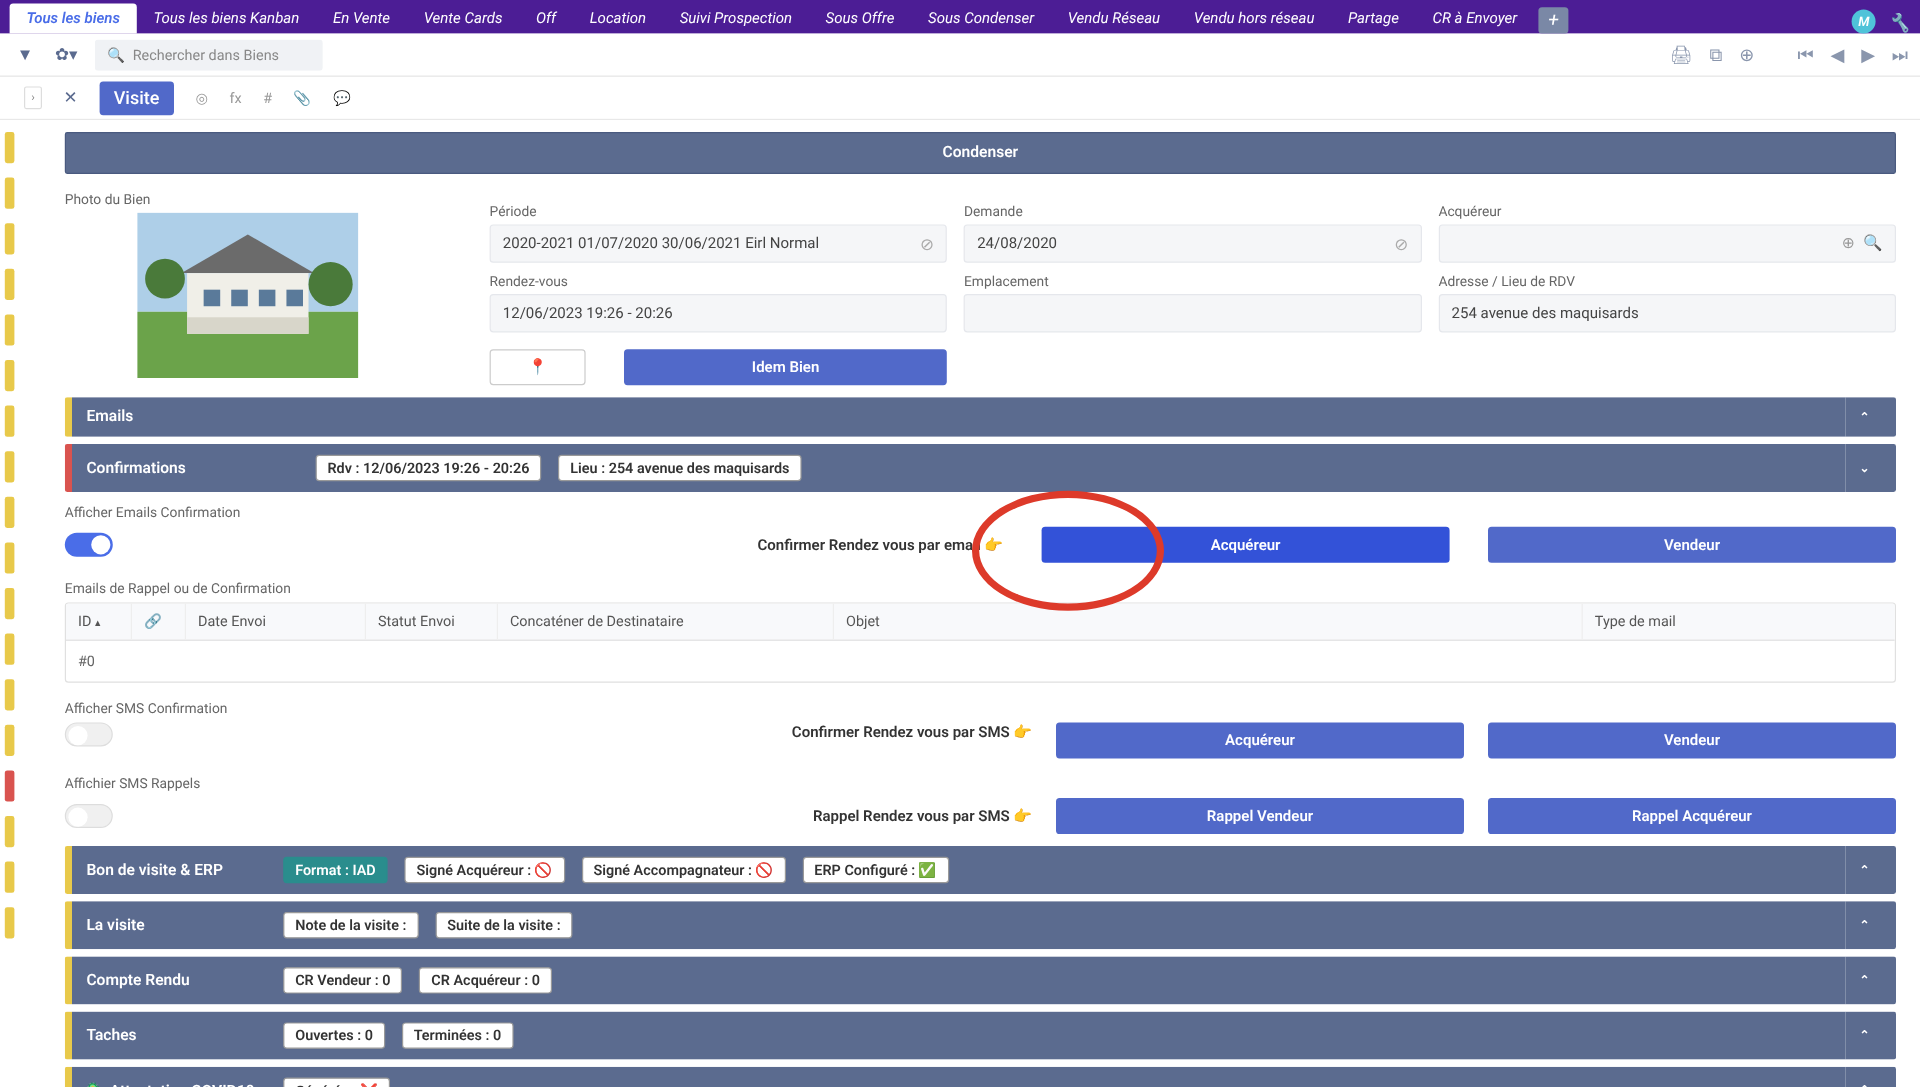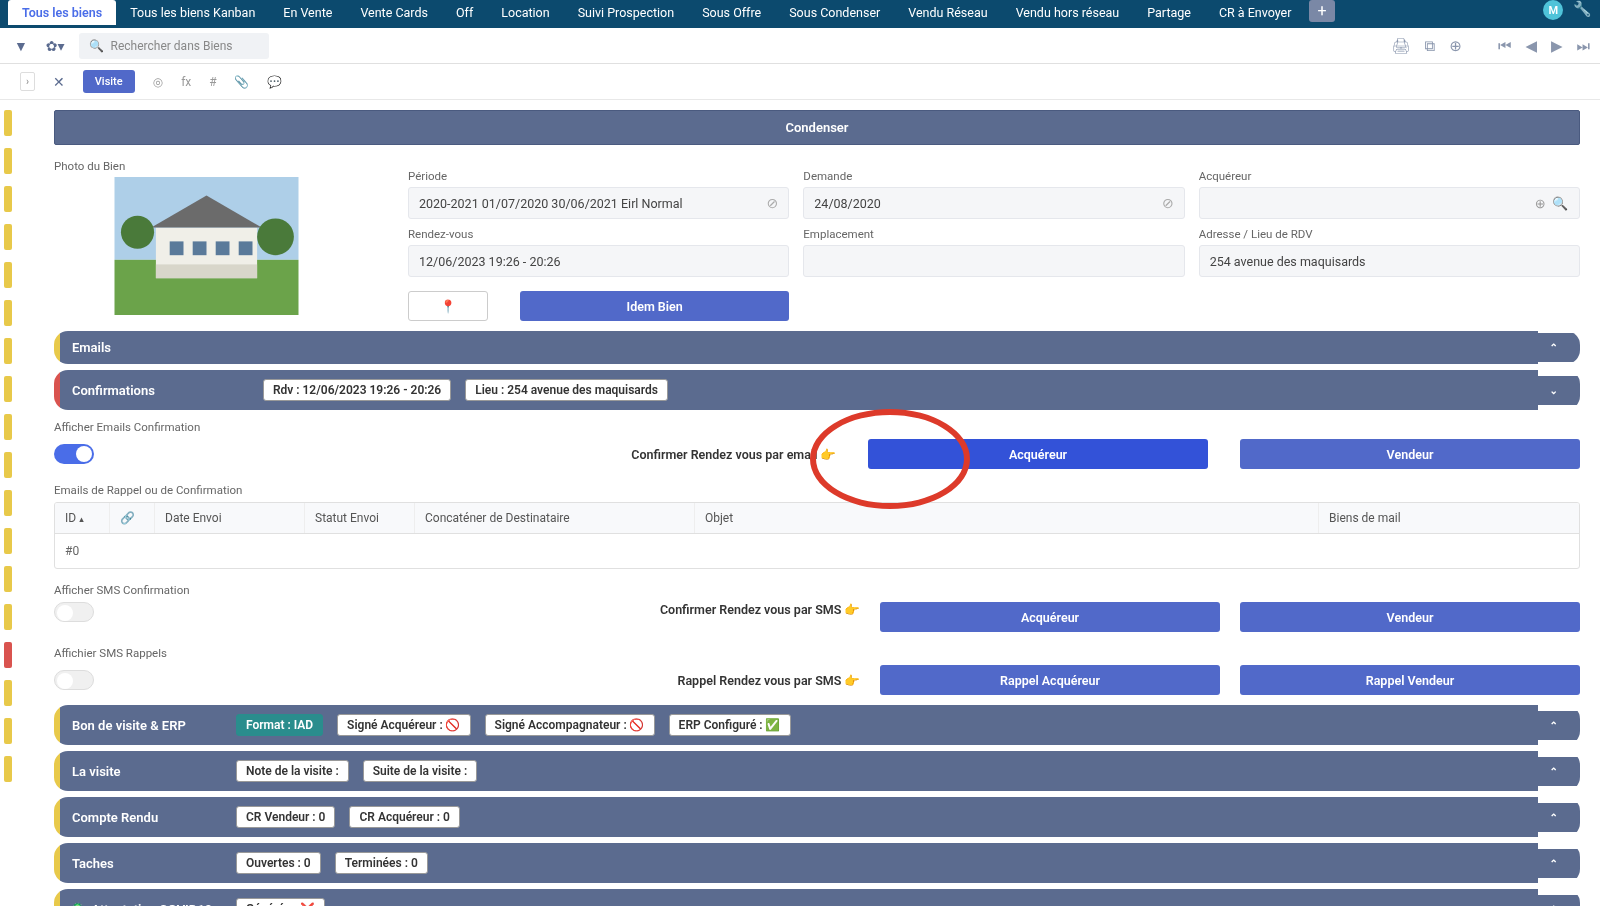--- a/index.html
+++ b/index.html
@@ -1,47 +1,47 @@
 <!DOCTYPE html>
 <html><head>
 <meta charset="utf-8">
 <style>
 *{box-sizing:border-box;margin:0;padding:0;font-family:-apple-system,BlinkMacSystemFont,"Segoe UI",Roboto,sans-serif;}
 body{background:#fff;font-size:13px;color:#333;}
-.topbar{background:#0c4a6e;height:28px;display:flex;align-items:flex-start;padding:0 8px;}
+.topbar{background:#4c1d95;height:28px;display:flex;align-items:flex-end;padding:0 8px;font-style:italic;}
 .tab{color:#fff;padding:5px 14px;font-size:12.5px;cursor:pointer;white-space:nowrap;}
 .tab.active{background:#fff;color:#4a6de8;border-radius:3px 3px 0 0;font-weight:600;}
 .tab-add{background:#7a88a6;color:#fff;padding:3px 8px;border-radius:3px;margin-left:4px;font-size:16px;line-height:1;cursor:pointer;}
 .spacer{flex:1;}
 .avatar{width:20px;height:20px;border-radius:50%;background:#4fc3d9;color:#fff;display:flex;align-items:center;justify-content:center;font-size:11px;font-weight:600;margin-right:10px;}
 .wrench{color:#fff;font-size:15px;}
 .secondbar{background:#fff;border-bottom:1px solid #e0e0e0;height:36px;display:flex;align-items:center;padding:0 10px;gap:10px;}
 .icon-btn{color:#5b6b8f;font-size:14px;padding:4px;cursor:pointer;}
 .search-box{background:#f0f2f5;border:1px solid transparent;border-radius:3px;padding:5px 10px;width:190px;display:flex;align-items:center;gap:6px;color:#888;font-size:12px;}
 .nav-icons{display:flex;gap:14px;color:#8a96ad;font-size:15px;}
 .nav-icons span{cursor:pointer;}
 .record-bar{background:#fff;height:36px;display:flex;align-items:center;padding:0 20px;gap:18px;border-bottom:1px solid #e8e8e8;}
 .close-x{color:#5b6b8f;font-size:14px;cursor:pointer;}
-.visite-chip{background:#5169c9;color:#fff;padding:5px 12px;border-radius:3px;font-size:11px;font-weight:500;}
+.visite-chip{background:#5169c9;color:#fff;padding:5px 12px;border-radius:3px;font-size:15px;font-weight:500;}
 .rb-icon{color:#999;font-size:12px;cursor:pointer;}
 .main{display:flex;min-height:calc(100vh - 100px);}
 .sidebar{width:24px;padding:10px 4px;display:flex;flex-direction:column;gap:12px;}
 .side-chip{width:8px;height:26px;border-radius:2px;}
 .content{flex:1;padding:10px 20px 20px 30px;}
 .condenser{background:#5b6b8f;color:#fff;text-align:center;padding:9px;border-radius:2px;font-weight:600;margin-bottom:14px;border:1px solid #4a5a7f;font-size:13px;}
 .row{display:flex;gap:14px;margin-bottom:10px;}
 .field-group{flex:1;display:flex;flex-direction:column;}
 .field-label{font-size:11.5px;color:#666;margin-bottom:4px;}
 .field-input{background:#f5f6f8;border:1px solid #e5e7ec;border-radius:3px;padding:7px 10px;font-size:12.5px;color:#444;display:flex;align-items:center;justify-content:space-between;height:32px;}
 .photo-col{width:340px;}
 .photo-box{width:185px;height:138px;margin-left:60px;overflow:hidden;position:relative;}
 .btn-row{display:flex;gap:12px;margin-top:6px;}
 .pin-btn{background:#fff;border:1px solid #ccc;border-radius:3px;width:80px;height:30px;display:flex;align-items:center;justify-content:center;color:#d9534f;cursor:pointer;}
 .wide-btn{background:#5169c9;color:#fff;border:none;border-radius:3px;height:30px;flex:1;font-size:12.5px;font-weight:600;cursor:pointer;margin-left:20px;}
-.section{display:flex;align-items:center;margin-bottom:6px;border-radius:14px;overflow:hidden;}
+.section{display:flex;margin-bottom:6px;border-radius:2px;overflow:hidden;}
 .section-accent{width:6px;align-self:stretch;}
 .section-body{flex:1;background:#5b6b8f;color:#fff;padding:9px 12px;font-weight:600;font-size:13px;display:flex;align-items:center;gap:14px;}
 .chip{background:#fff;color:#333;padding:3px 9px;border-radius:3px;font-size:12px;font-weight:600;border:1px solid #999;}
 .chip.teal{background:#2a8d8d;color:#fff;border-color:#2a8d8d;}
 .block{padding:4px 0 10px;}
 .mini-label{font-size:11.5px;color:#666;margin-bottom:5px;}
 .toggle{width:40px;height:20px;border-radius:20px;position:relative;cursor:pointer;}
 .toggle.on{background:#4a6de8;}
 .toggle.off{background:#f0f0f0;border:1px solid #ddd;}
 .knob{position:absolute;width:16px;height:16px;background:#fff;border-radius:50%;top:2px;}
@@ -257,21 +257,21 @@
     <div class="block">
       <div class="mini-label">Emails de Rappel ou de Confirmation</div>
       <div class="table">
         <div class="thead">
           <div class="th" style="width:55px"><span>ID</span> <span style="font-size:9px">▴</span></div>
           <div class="th" style="width:45px">🔗</div>
           <div class="th" style="width:150px">Date Envoi</div>
           <div class="th" style="width:110px">Statut Envoi</div>
           <div class="th" style="width:280px">Concaténer de Destinataire</div>
           <div class="th" style="flex:1">Objet</div>
-          <div class="th" style="width:260px;border-right:none">Biens de mail</div>
+          <div class="th" style="width:260px;border-right:none">Type de mail</div>
         </div>
         <div class="tbody">#0</div>
       </div>
     </div>
 
     <div class="block">
       <div class="mini-label">Afficher SMS Confirmation</div>
       <div style="display:flex;gap:20px;">
         <div class="toggle off">
             <div class="knob"></div>
@@ -282,22 +282,22 @@
       </div>
     </div>
 
     <div class="block">
       <div class="mini-label">Affichier SMS Rappels</div>
       <div style="display:flex;align-items:center;gap:20px;">
         <div class="toggle off">
             <div class="knob"></div>
           </div>
         <div class="confirm-label"><span>Rappel Rendez vous par SMS</span><span class="hand">👉</span></div>
+        <button class="btn-action">Rappel Vendeur</button>
         <button class="btn-action">Rappel Acquéreur</button>
-        <button class="btn-action">Rappel Vendeur</button>
       </div>
     </div>
 
     <div class="section">
       <div class="section-accent" style="background:#e8c94a"></div>
       <div class="section-body">
         <span style="min-width:150px">Bon de visite &amp; ERP</span>
         <span class="chip teal">Format : IAD</span>
         <span class="chip"><span>Signé Acquéreur : </span>🚫</span>
         <span class="chip"><span>Signé Accompagnateur : </span>🚫</span>

